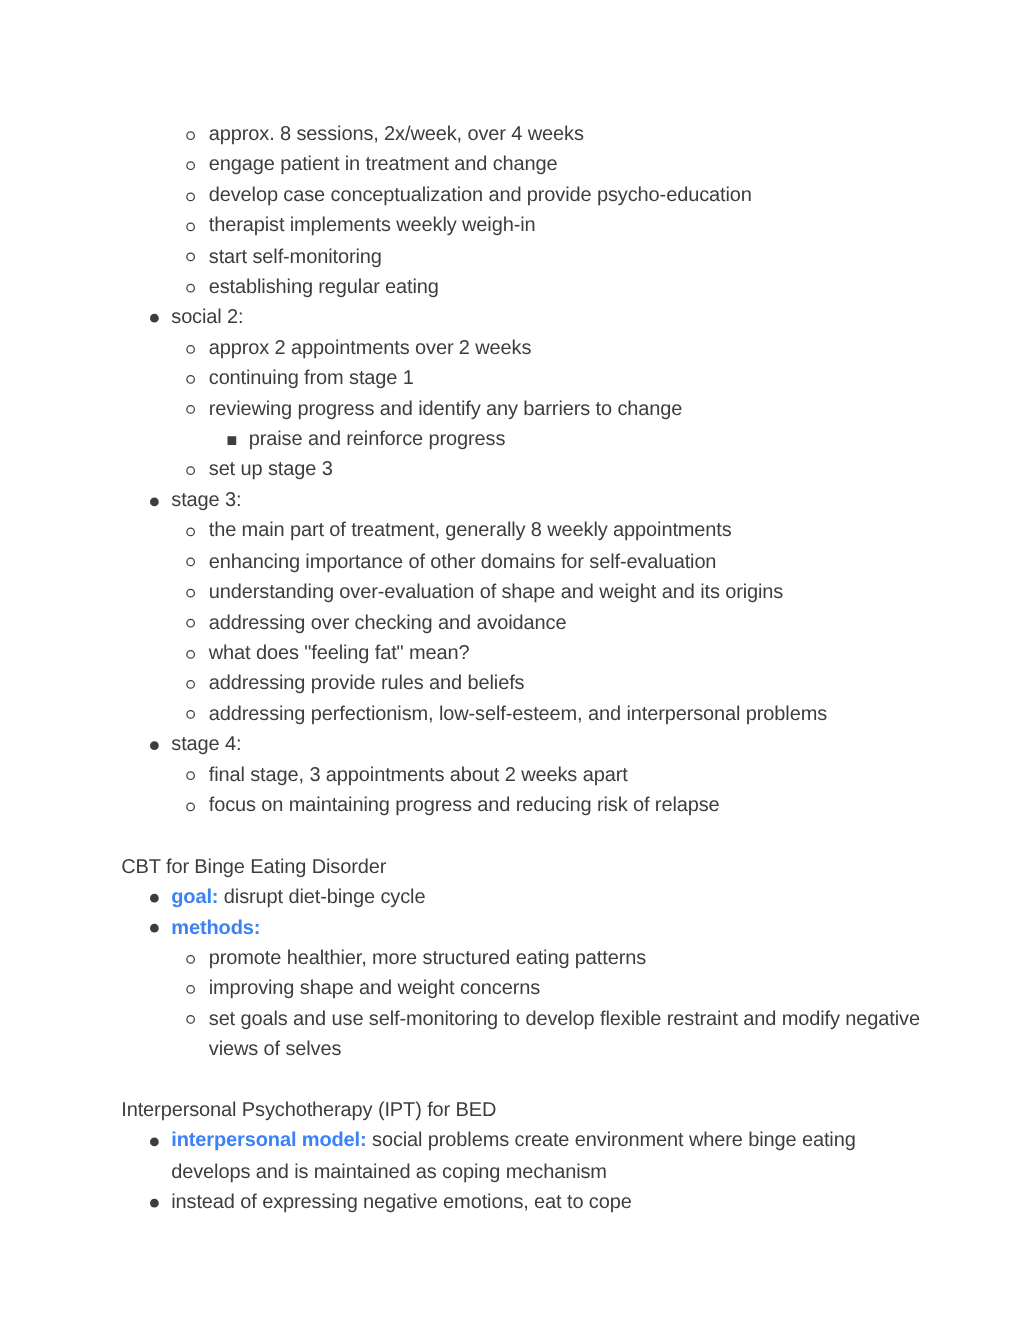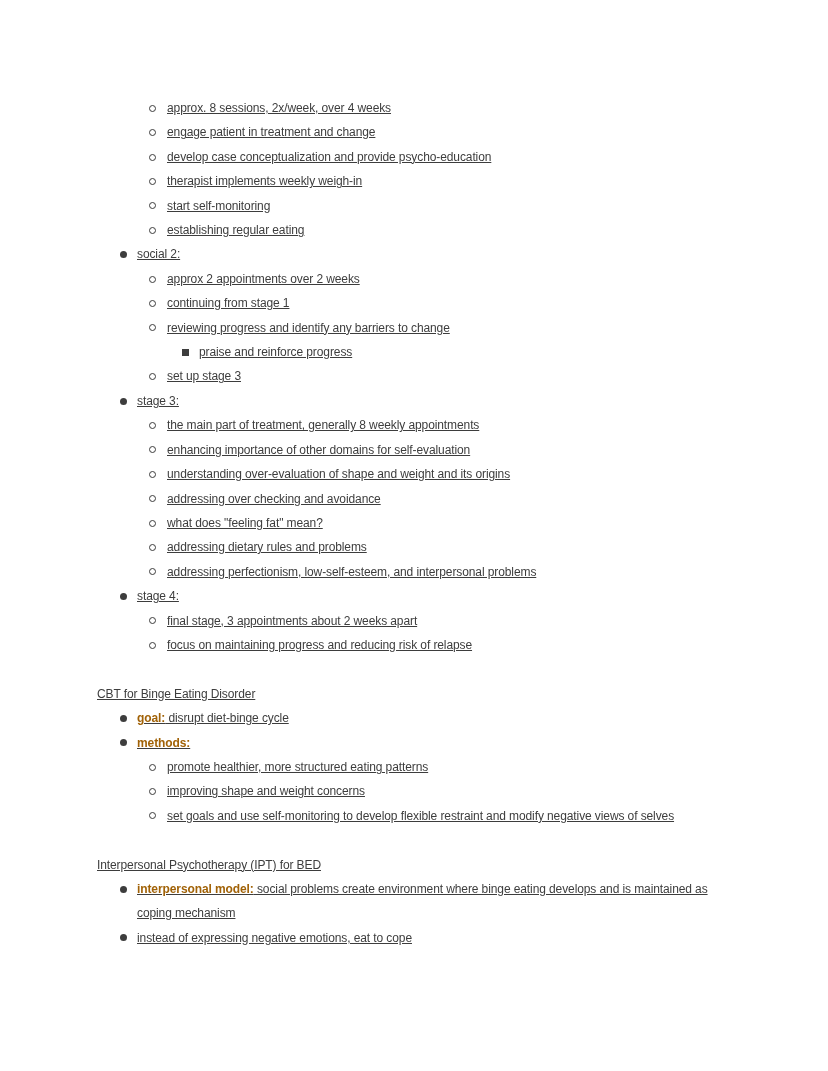--- a/index.html
+++ b/index.html
@@ -21,25 +21,24 @@
     background: #ffffff;
   }
   .content {
     position: absolute;
     top: 96px;
     left: 97px;
     width: 640px;
   }
   .row {
     position: relative;
-    font-size: 12px;
+    font-size: 16px;
     line-height: 24.4px;
     letter-spacing: -0.1px;
     color: #3d3d3d;
-    text-decoration: underline;
   }
   .row.lv1 { padding-left: 0; }
   .row.lv2 { padding-left: 40px; }
   .row.lv3 { padding-left: 70px; }
   .row.lv4 { padding-left: 102px; }
   .row .bullet {
     position: absolute;
     display: inline-block;
     box-sizing: border-box;
   }
@@ -58,21 +57,21 @@
     border: 1.4px solid #3d3d3d;
     background: transparent;
     top: 8.7px;
   }
   .bullet.square {
     width: 6.5px; height: 6.5px;
     background: #3d3d3d;
     top: 9px;
   }
   .row .txt { display: block; }
-  .row .txt strong { font-weight: 700; color: #a16207; }
+  .row .txt strong { font-weight: 700; color: #3b82f6; }
   .spacer {
     height: 24.4px;
   }
 </style>
 </head>
 <body>
 
 <div class="page">
   <div class="content">
     <div id="rows">
@@ -143,21 +142,21 @@
         <div class="row lv3">
           <span class="bullet circle"></span>
           <span class="txt">addressing over checking and avoidance</span>
         </div>
         <div class="row lv3">
           <span class="bullet circle"></span>
           <span class="txt">what does "feeling fat" mean?</span>
         </div>
         <div class="row lv3">
           <span class="bullet circle"></span>
-          <span class="txt">addressing dietary rules and problems</span>
+          <span class="txt">addressing provide rules and beliefs</span>
         </div>
         <div class="row lv3">
           <span class="bullet circle"></span>
           <span class="txt">addressing perfectionism, low-self-esteem, and interpersonal problems</span>
         </div>
         <div class="row lv2">
           <span class="bullet disc"></span>
           <span class="txt">stage 4:</span>
         </div>
         <div class="row lv3">

